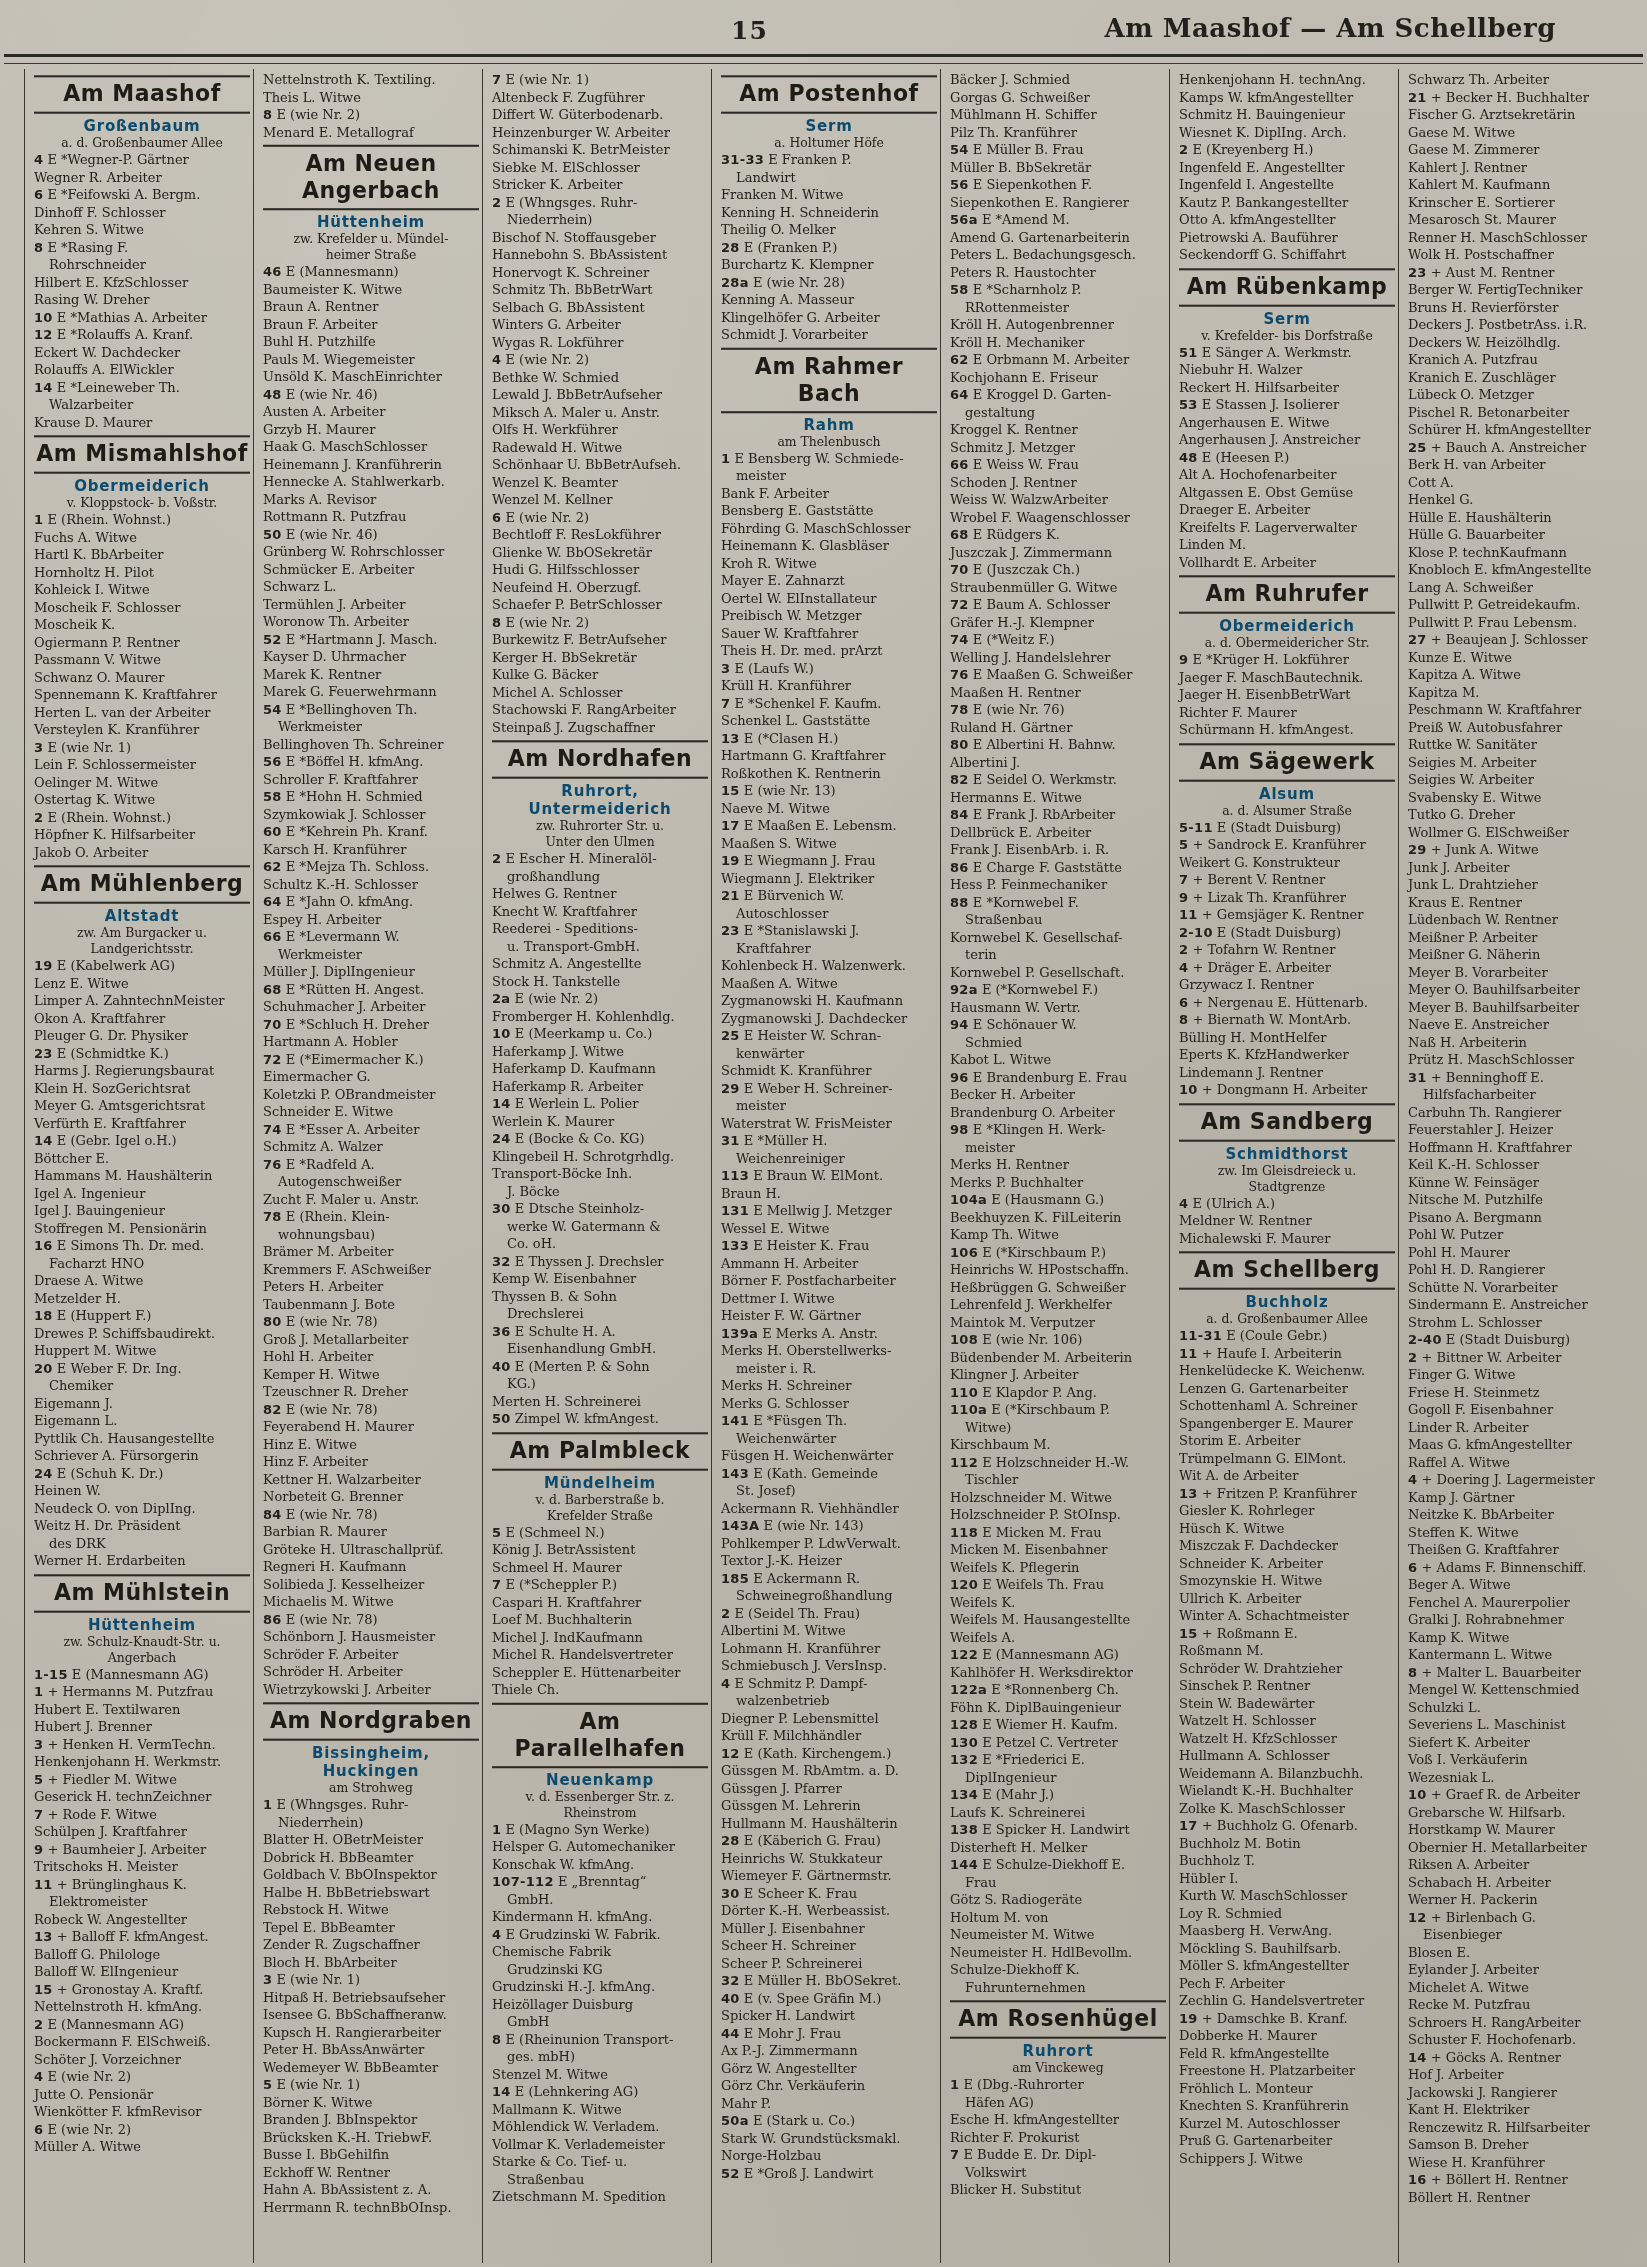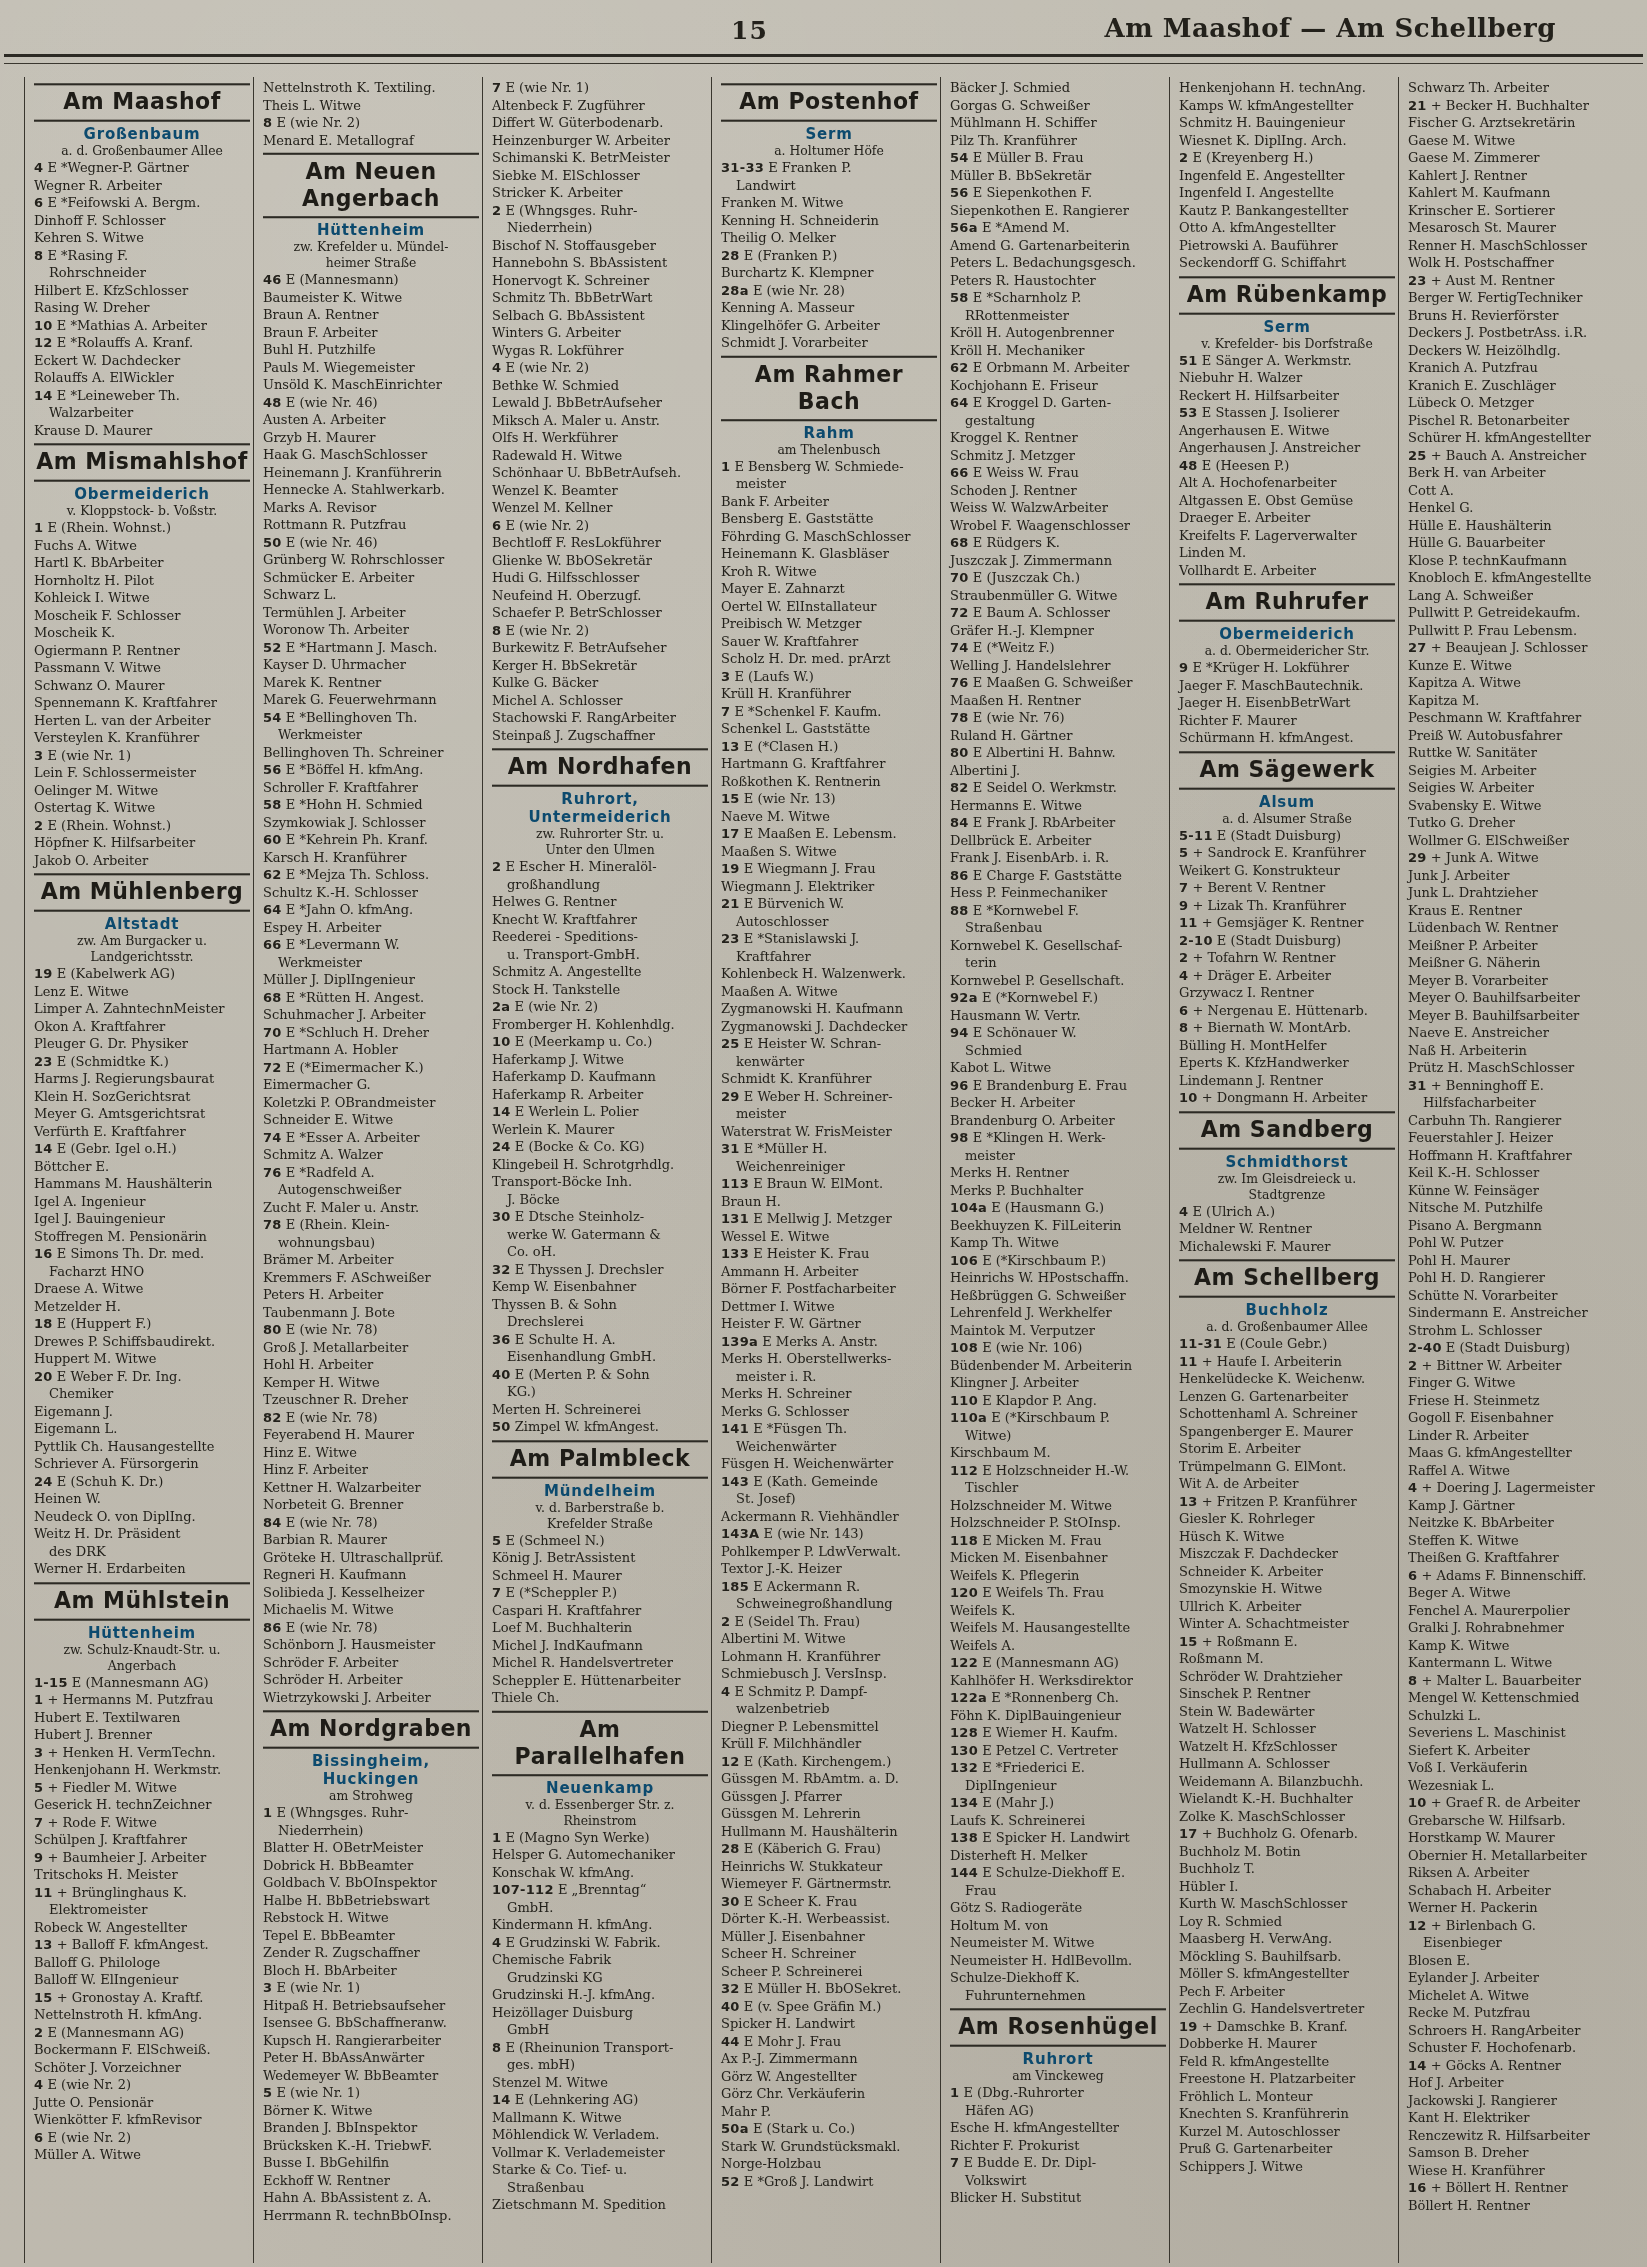--- a/index.html
+++ b/index.html
@@ -11,21 +11,21 @@
       radial-gradient(ellipse at 85% 90%, rgba(90,85,70,.12), rgba(0,0,0,0) 60%),
       linear-gradient(180deg, #c1bdb2 0%, #bcb8ad 40%, #beb9ae 100%);
     font-family:"DejaVu Serif", serif;
     color:#23211b;
   }
   .runhead{position:absolute;top:0;left:0;right:0;height:53px;}
   .pagenum{position:absolute;left:731px;top:16px;font-size:25px;font-weight:700;letter-spacing:1px;}
   .ptitle{position:absolute;right:91px;top:13px;font-size:26px;font-weight:700;letter-spacing:0.5px;}
   .rule-thick{position:absolute;top:54px;left:4px;right:4px;height:3px;background:#2c2a24;}
   .rule-thin{position:absolute;top:63px;left:4px;right:4px;height:1px;background:#3a372f;}
-  .cols{position:absolute;top:69px;left:24px;right:20px;bottom:4px;display:flex;margin-top:8px;}
+  .cols{position:absolute;top:69px;left:24px;right:20px;bottom:4px;display:flex;}
   .col{flex:1 1 0;min-width:0;border-left:1px solid #39362e;padding:2px 3px 0 9px;overflow:hidden;}
   .sect{
     font-family:"DejaVu Sans", sans-serif;font-weight:700;font-size:22px;line-height:26px;
     text-align:center;letter-spacing:0.5px;color:#1e1c17;
     border-top:2px solid #2c2a24;border-bottom:2px solid #2c2a24;
     margin:5px 0 4px 0;padding:3px 0 4px 0;
     transform:scaleY(1.04);
   }
   .sub{font-family:"DejaVu Sans", sans-serif;font-weight:700;font-size:15px;line-height:18px;text-align:center;letter-spacing:0.8px;color:#0c4a6e;}
   .loc{font-size:12.4px;line-height:16px;text-align:center;}
@@ -417,21 +417,21 @@
       <div class="entry cont">meister</div>
       <div class="entry">Bank F. Arbeiter</div>
       <div class="entry">Bensberg E. Gaststätte</div>
       <div class="entry">Föhrding G. MaschSchlosser</div>
       <div class="entry">Heinemann K. Glasbläser</div>
       <div class="entry">Kroh R. Witwe</div>
       <div class="entry">Mayer E. Zahnarzt</div>
       <div class="entry">Oertel W. ElInstallateur</div>
       <div class="entry">Preibisch W. Metzger</div>
       <div class="entry">Sauer W. Kraftfahrer</div>
-      <div class="entry">Scholz H. Dr. med. prArzt</div>
+      <div class="entry">Theis H. Dr. med. prArzt</div>
       <div class="entry"><span class="num">3</span> E (Laufs W.)</div>
       <div class="entry">Krüll H. Kranführer</div>
       <div class="entry"><span class="num">7</span> E *Schenkel F. Kaufm.</div>
       <div class="entry">Schenkel L. Gaststätte</div>
       <div class="entry"><span class="num">13</span> E (*Clasen H.)</div>
       <div class="entry">Hartmann G. Kraftfahrer</div>
       <div class="entry">Roßkothen K. Rentnerin</div>
       <div class="entry"><span class="num">15</span> E (wie Nr. 13)</div>
       <div class="entry">Naeve M. Witwe</div>
       <div class="entry"><span class="num">17</span> E Maaßen E. Lebensm.</div>

